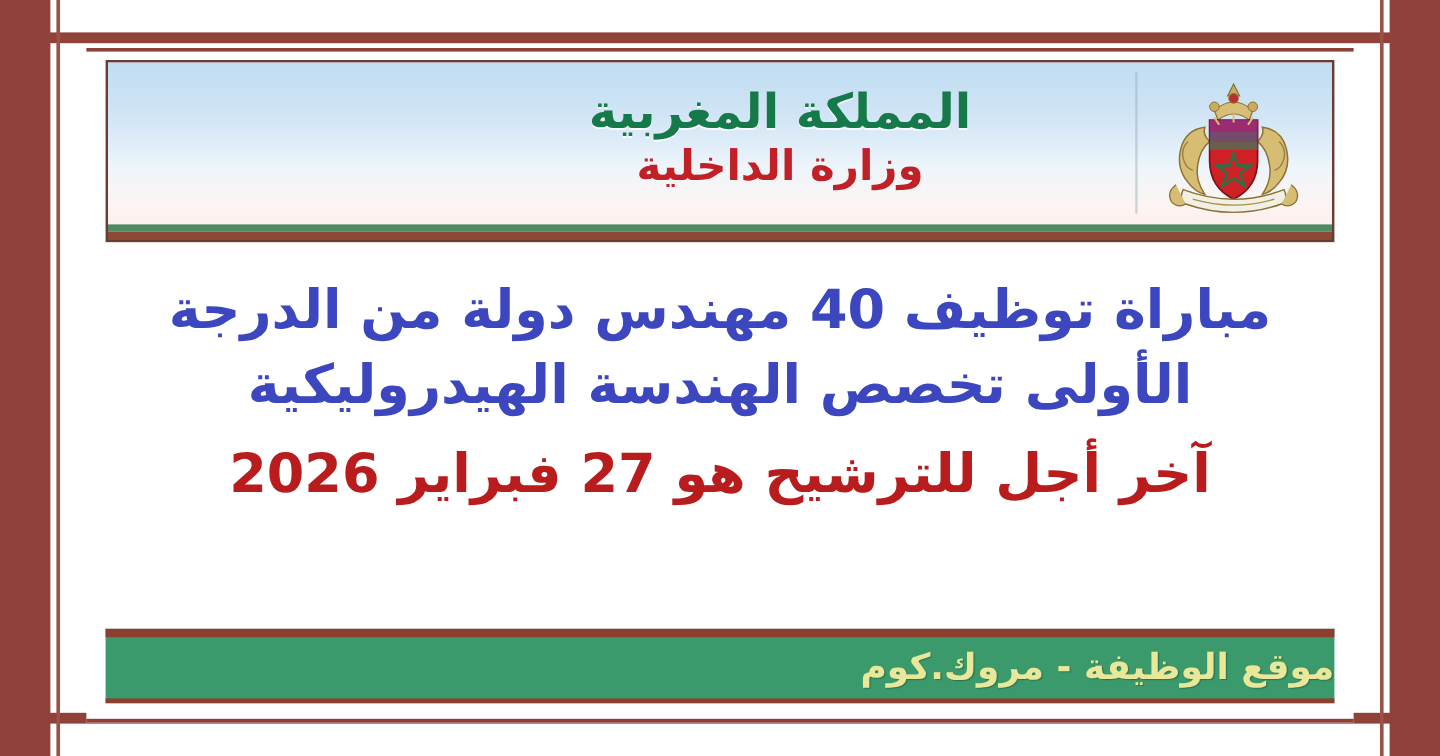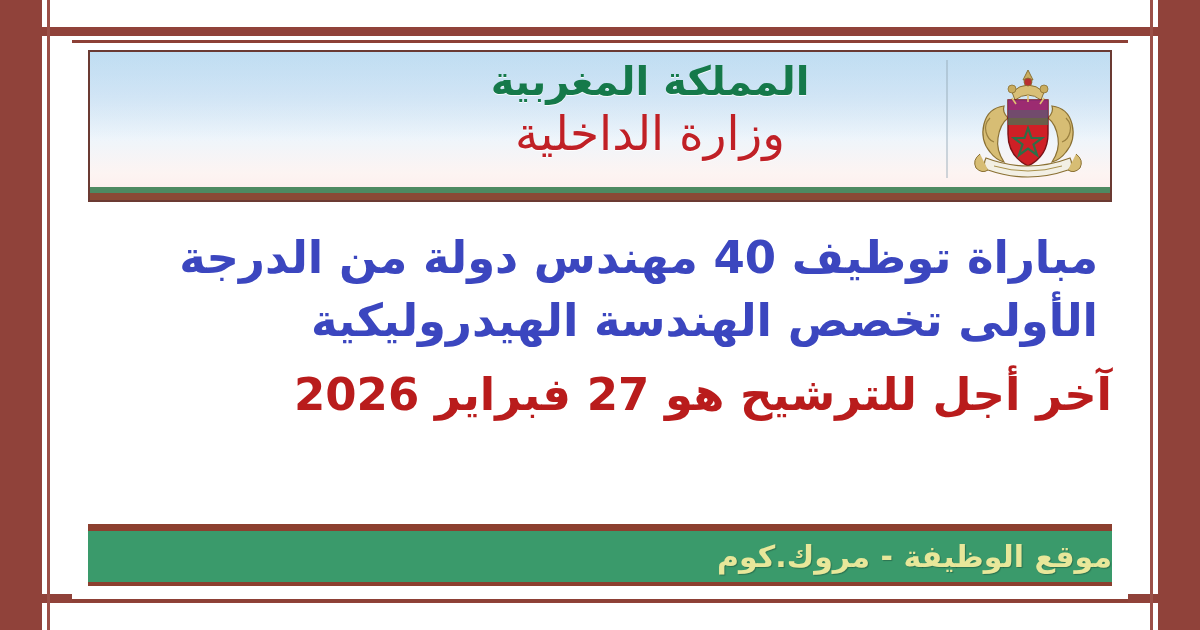--- a/index.html
+++ b/index.html
@@ -111,37 +111,37 @@
     top: 8px;
     bottom: 22px;
     right: 162px;
     width: 2px;
     background: rgba(150,170,185,.45);
   }
 
   .ministry-text {
     position: absolute;
     right: 180px;
-    top: 6px;
+    top: 19px;
     width: 560px;
     text-align: center;
     direction: rtl;
     font-family: "DejaVu Sans", "Liberation Sans", sans-serif;
   }
   .ministry-text .kingdom {
     font-size: 40px;
     font-weight: 700;
     color: #15794a;
     line-height: 1.18;
     letter-spacing: -1px;
     text-shadow: 0 1px 0 rgba(255,255,255,.8);
   }
   .ministry-text .ministry {
-    font-size: 47px;
-    font-weight: 400;
+    font-size: 35px;
+    font-weight: 700;
     color: #c02026;
     line-height: 1.22;
     letter-spacing: -1px;
     text-shadow: 0 1px 0 rgba(255,255,255,.8);
   }
 
   
   .coat-of-arms {
     position: absolute;
     right: 14px;
@@ -150,21 +150,21 @@
     height: 126px;
   }
 
   
   .body-area {
     position: relative;
     width: 1024px;
     height: 322px;
     background: #ffffff;
     direction: rtl;
-    text-align: right;
+    text-align: center;
     padding-top: 24px;
   }
   .headline {
     font-size: 45px;
     font-weight: 700;
     color: #3b46bf;
     line-height: 1.40;
     padding: 0 14px;
     letter-spacing: -0.5px;
   }

